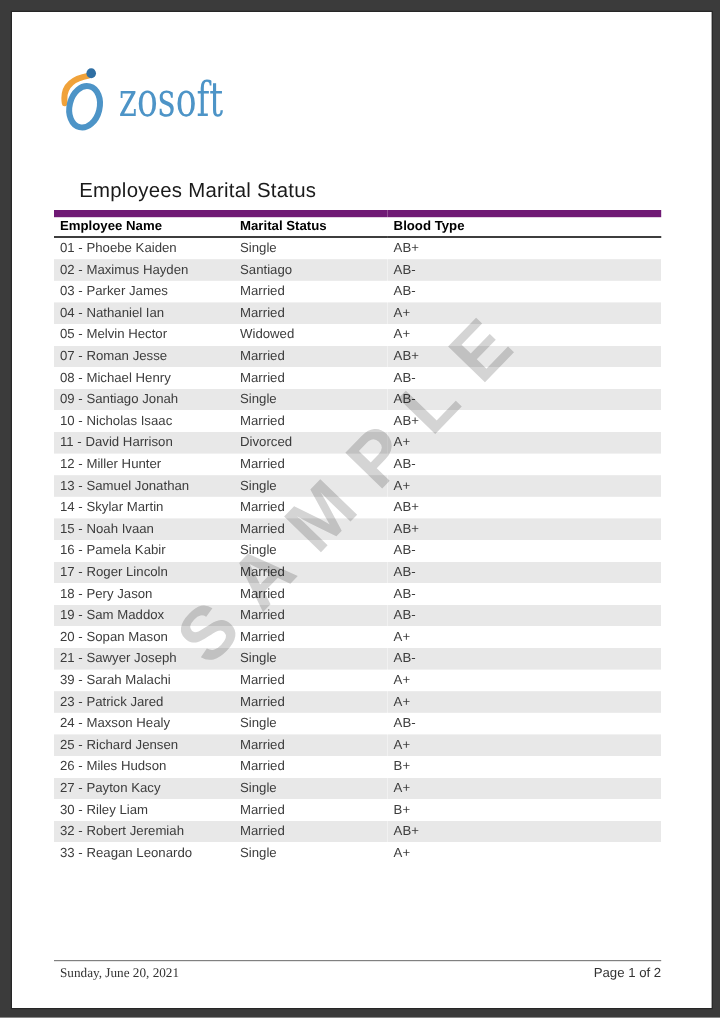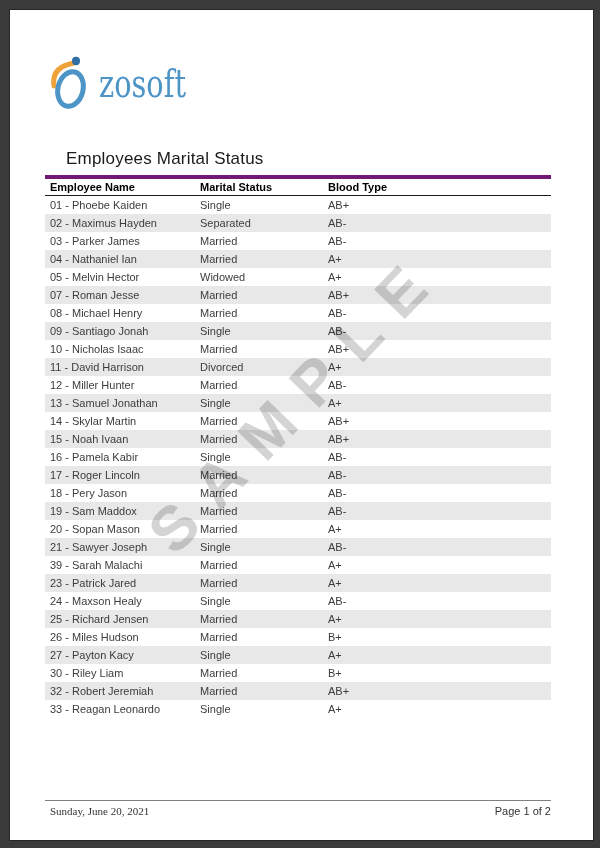--- a/index.html
+++ b/index.html
@@ -42,21 +42,21 @@
     letter-spacing: 0.2px;
     white-space: nowrap;
   }
   table.report-table {
     position: absolute;
     left: 35px;
     top: 165px;
     width: 506px;
     border-collapse: collapse;
     table-layout: fixed;
-    border-top: 4px solid #701a75;
+    border-top: 6px solid #701a75;
   }
   table.report-table th {
     height: 14px;
     line-height: 14px;
     font-size: 11px;
     font-weight: bold;
     color: #000000;
     text-align: left;
     padding: 1px 0 1px 5px;
     border-bottom: 1px solid #1c1c1c;
@@ -139,21 +139,21 @@
       </tr>
     </thead>
     <tbody>
         <tr>
           <td>01 - Phoebe Kaiden</td>
           <td>Single</td>
           <td>AB+</td>
         </tr>
         <tr>
           <td>02 - Maximus Hayden</td>
-          <td>Separated</td>
+          <td>Santiago</td>
           <td>AB-</td>
         </tr>
         <tr>
           <td>03 - Parker James</td>
           <td>Married</td>
           <td>AB-</td>
         </tr>
         <tr>
           <td>04 - Nathaniel Ian</td>
           <td>Married</td>

